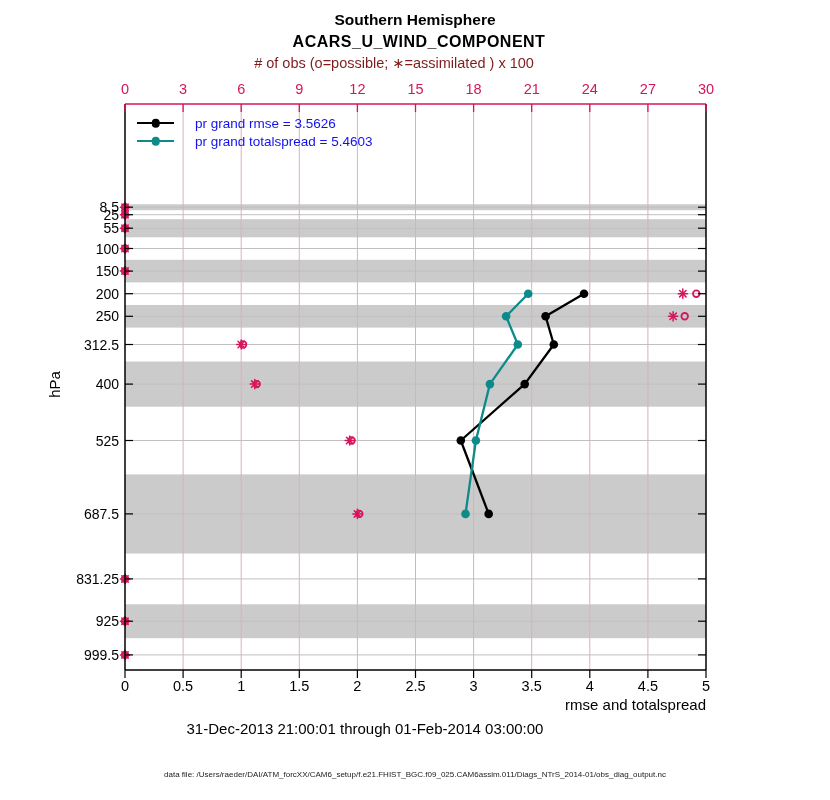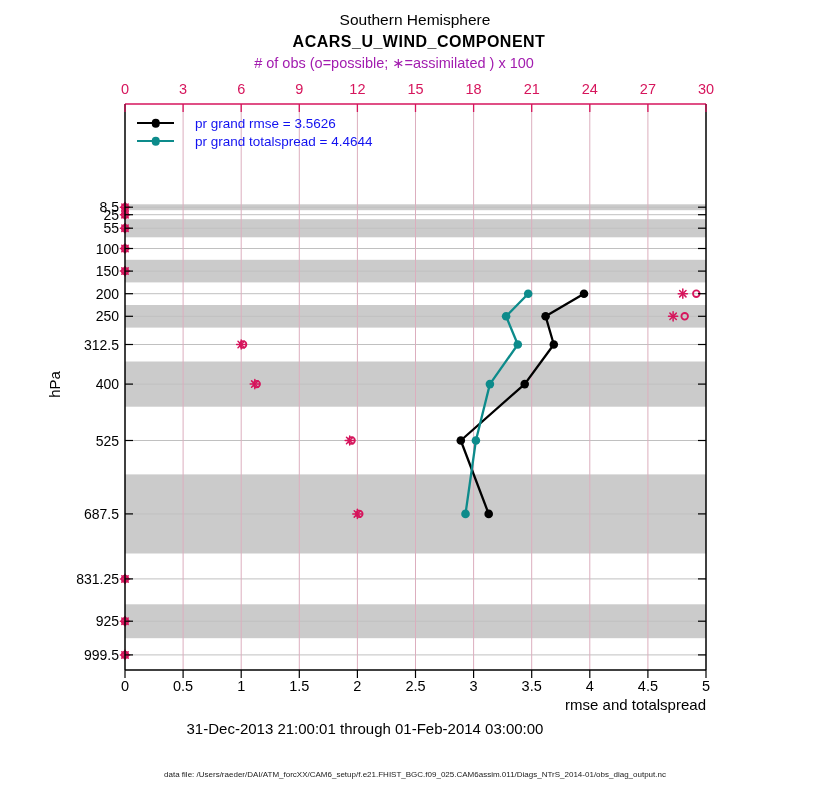--- a/index.html
+++ b/index.html
@@ -1,19 +1,19 @@
 <!DOCTYPE html>
 <html><head>
 <meta charset="utf-8">
 <style>
   html,body{margin:0;padding:0;background:#fff;}
   .fig{position:relative;width:830px;height:800px;background:#ffffff;
        font-family:"Liberation Sans",sans-serif;overflow:hidden;}
   .abs{position:absolute;}
-  .title1{top:11px;left:0;width:830px;text-align:center;font-size:15.5px;font-weight:normal;color:#000;}
+  .title1{top:11px;left:0;width:830px;text-align:center;font-size:15.5px;font-weight:bold;color:#000;}
   .title2{top:33px;left:4px;width:830px;text-align:center;font-size:16px;font-weight:bold;color:#000;letter-spacing:.5px;}
   .obslabel{top:55px;left:0;width:788px;text-align:center;font-size:14.5px;}
   .xlabel{top:696px;left:125px;width:581px;text-align:right;font-size:15px;color:#000;}
   .dateline{top:720px;left:0;width:730px;text-align:center;font-size:15px;color:#000;}
   .fileline{top:770px;left:0;width:830px;text-align:center;font-size:8px;color:#1a1a1a;}
   .ylabel{top:376px;left:24px;width:60px;text-align:center;font-size:15px;color:#000;
           transform:rotate(-90deg);transform-origin:center center;}
   svg.plot{position:absolute;top:0;left:0;}
   .legend{top:114px;left:137px;}
   .lrow{display:flex;align-items:center;height:18px;}
@@ -22,21 +22,21 @@
         transform:translate(-50%,-50%);}
   .ltext{margin-left:21px;font-size:13.5px;}
 </style>
 </head>
 <body>
 
 <div class="fig">
 
   <div class="abs title1">Southern Hemisphere</div>
   <div class="abs title2">ACARS_U_WIND_COMPONENT</div>
-  <div class="abs obslabel" id="obslabel" style="color: #a21caf;"># of obs (o=possible; ∗=assimilated ) x 100</div>
+  <div class="abs obslabel" id="obslabel" style="color: #7f1d1d;"># of obs (o=possible; ∗=assimilated ) x 100</div>
 
   <svg class="plot" id="plot" width="830" height="800" viewBox="0 0 830 800">
       <g>
         <rect x="125" y="204.3" width="581" height="5.9" fill="#cbcbcb"></rect>
         <rect x="125" y="219.2" width="581" height="18.1" fill="#cbcbcb"></rect>
         <rect x="125" y="259.8" width="581" height="22.6" fill="#cbcbcb"></rect>
         <rect x="125" y="305.0" width="581" height="22.6" fill="#cbcbcb"></rect>
         <rect x="125" y="361.5" width="581" height="45.2" fill="#cbcbcb"></rect>
         <rect x="125" y="474.4" width="581" height="79.1" fill="#cbcbcb"></rect>
         <rect x="125" y="604.3" width="581" height="33.9" fill="#cbcbcb"></rect>
@@ -286,21 +286,21 @@
     <div class="lrow">
       <span class="lsample" style="background: rgb(0, 0, 0);">
           <span class="ldot" style="background: rgb(0, 0, 0);"></span>
         </span>
       <span class="ltext" style="color: rgb(18, 18, 240);">pr grand rmse = 3.5626</span>
     </div>
     <div class="lrow">
       <span class="lsample" style="background: rgb(13, 139, 139);">
           <span class="ldot" style="background: rgb(13, 139, 139);"></span>
         </span>
-      <span class="ltext" style="color: rgb(18, 18, 240);">pr grand totalspread = 4.4644</span>
+      <span class="ltext" style="color: rgb(18, 18, 240);">pr grand totalspread = 5.4603</span>
     </div>
   </div>
 
   <div class="abs ylabel">hPa</div>
   <div class="abs xlabel">rmse and totalspread</div>
   <div class="abs dateline">31-Dec-2013 21:00:01 through 01-Feb-2014 03:00:00</div>
   <div class="abs fileline">data file: /Users/raeder/DAI/ATM_forcXX/CAM6_setup/f.e21.FHIST_BGC.f09_025.CAM6assim.011/Diags_NTrS_2014-01/obs_diag_output.nc</div>
 </div>
 
 </body></html>

